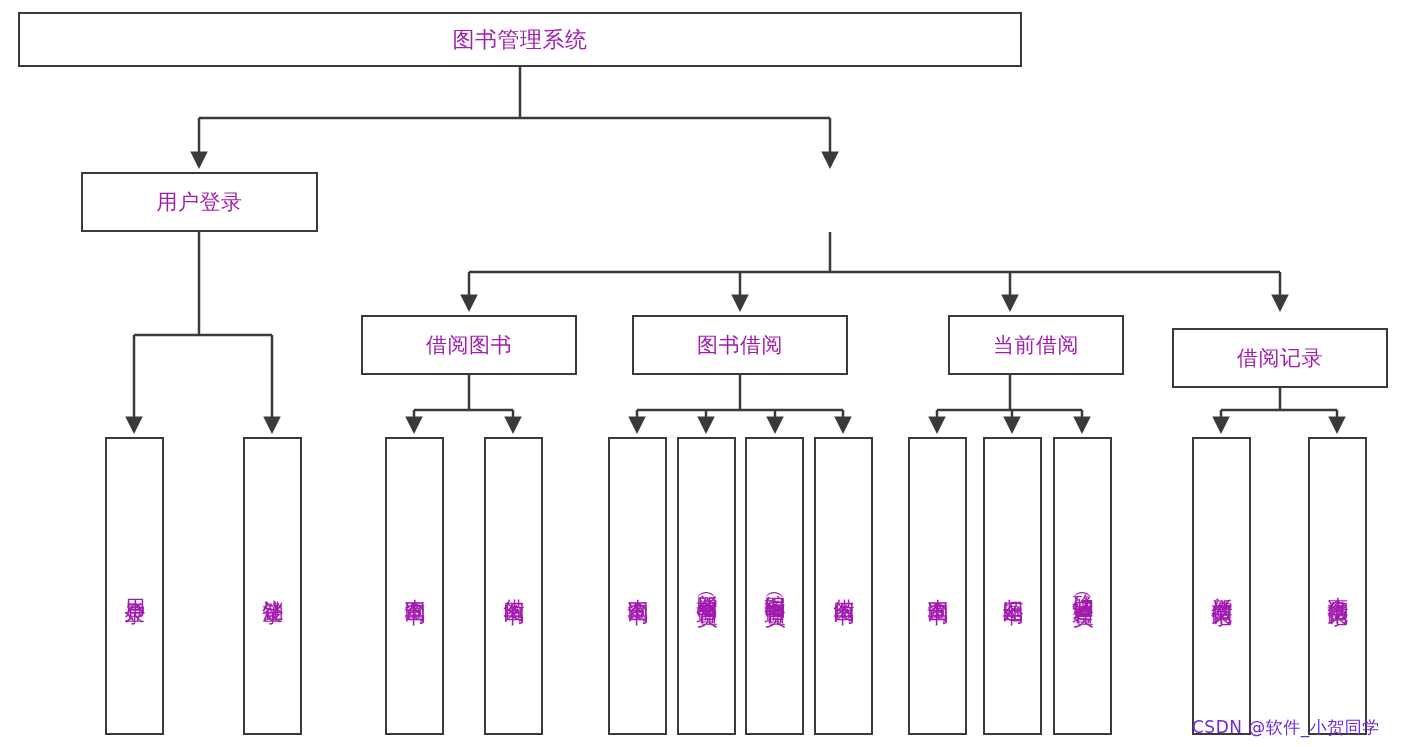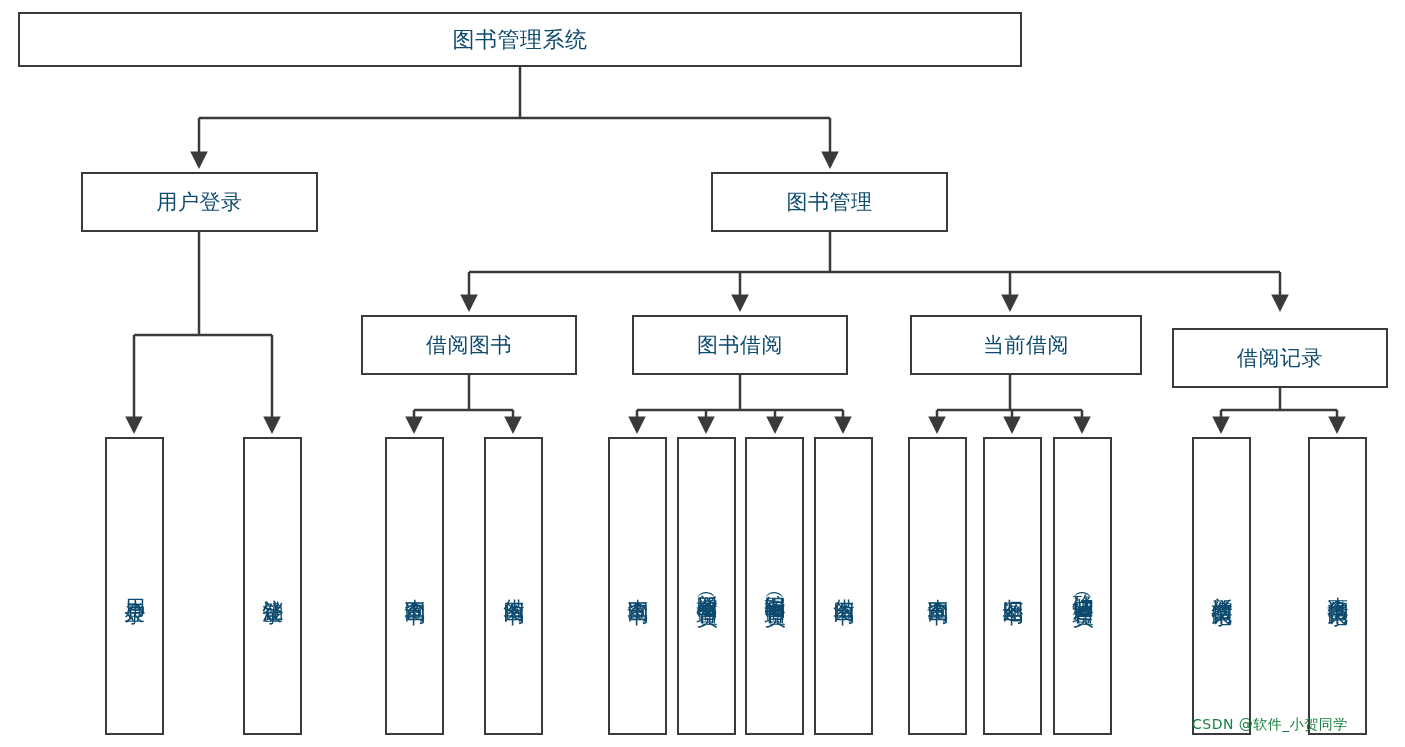--- a/index.html
+++ b/index.html
@@ -27,21 +27,21 @@
     pointer-events: none;
   }
   .node {
     position: absolute;
     box-sizing: border-box;
     background: #ffffff;
     border: 2.5px solid #3a3a3a;
     display: flex;
     align-items: center;
     justify-content: center;
-    color: #0c4a6e;
+    color: #a21caf;
   }
   .node .label {
     display: block;
     text-align: center;
     letter-spacing: 0.5px;
   }
   
   .node.horiz .label {
     font-size: 21px;
     line-height: 1.15;
@@ -59,22 +59,22 @@
   .node.vert .label {
     writing-mode: vertical-rl;
     text-orientation: upright;
     font-size: 21px;
     line-height: 1.18;
     letter-spacing: 2px;
     white-space: nowrap;
   }
   .watermark {
     position: absolute;
-    font-size: 14px;
-    color: #15803d;
+    font-size: 17px;
+    color: #6d28d9;
     white-space: nowrap;
     letter-spacing: 0.5px;
   }
 </style>
 </head>
 <body>
 
 <div id="canvas">
 
   <svg id="edges" viewBox="0 0 1405 747" xmlns="http://www.w3.org/2000/svg">
@@ -127,31 +127,28 @@
     </g>
   </svg>
 
   <div class="node horiz root" id="n-root" style="left: 18px; top: 12px; width: 1004px; height: 55px;">
     <span class="label">图书管理系统</span>
   </div>
 
   <div class="node horiz" id="n-l2-0" style="left: 81px; top: 172px; width: 237px; height: 60px;">
     <span class="label">用户登录</span>
   </div>
-  <div class="node horiz" id="n-l2-1" style="left: 711px; top: 172px; width: 237px; height: 60px;">
-    <span class="label">图书管理</span>
-  </div>
 
   <div class="node horiz" id="n-l3-0" style="left: 361px; top: 315px; width: 216px; height: 60px;">
     <span class="label">借阅图书</span>
   </div>
   <div class="node horiz" id="n-l3-1" style="left: 632px; top: 315px; width: 216px; height: 60px;">
     <span class="label">图书借阅</span>
   </div>
-  <div class="node horiz" id="n-l3-2" style="left: 910px; top: 315px; width: 232px; height: 60px;">
+  <div class="node horiz" id="n-l3-2" style="left: 948px; top: 315px; width: 176px; height: 60px;">
     <span class="label">当前借阅</span>
   </div>
   <div class="node horiz" id="n-l3-3" style="left: 1172px; top: 315px; width: 216px; height: 60px; margin-top: 13px;">
     <span class="label">借阅记录</span>
   </div>
 
   <div class="node vert" id="n-lf-0" style="left: 105px; top: 437px; width: 59px; height: 298px;">
     <span class="label">用户登录</span>
   </div>
   <div class="node vert" id="n-lf-1" style="left: 243px; top: 437px; width: 59px; height: 298px;">

